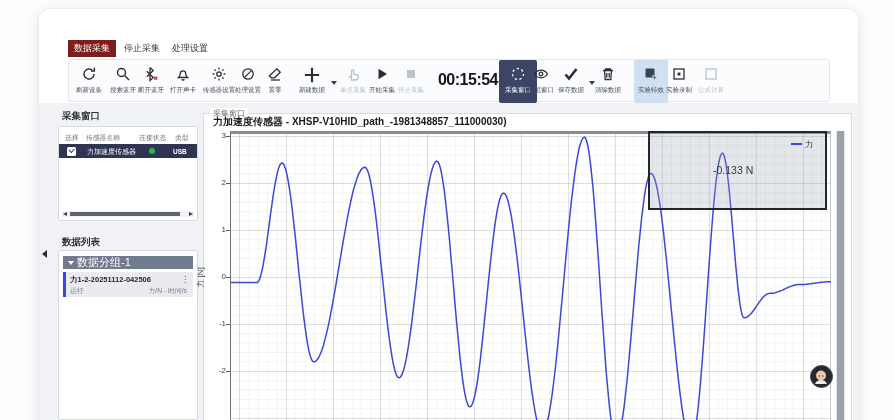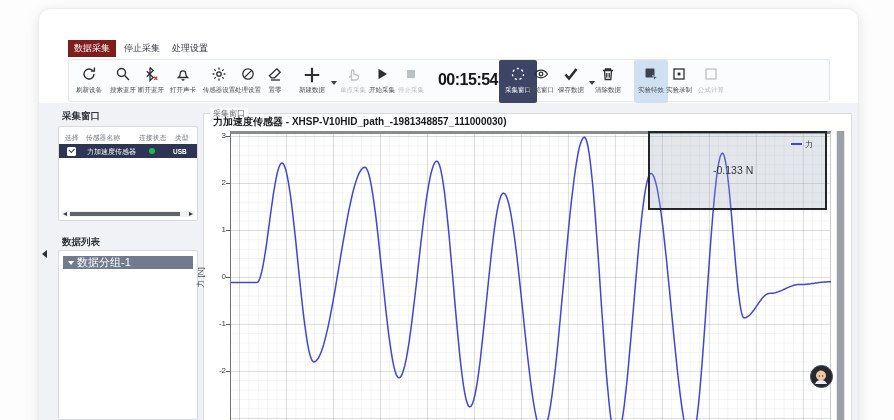--- a/index.html
+++ b/index.html
@@ -292,20 +292,27 @@
   </div>
 </div>
 
 <div class="side-title" style="top:236px">数据列表</div>
 
 <div class="card" style="top:250px;height:170px">
   <div class="group-bar">
     <span class="group-caret"></span>
     <span>数据分组-1</span>
   </div>
+  <div class="ditem">
+    <span class="ditem-bar"></span>
+    <span class="ditem-title">力1-2-20251112-042506</span>
+    <span class="ditem-menu">⋮</span>
+    <span class="ditem-status">运行</span>
+    <span class="ditem-axes">力/N - 时间/s</span>
+  </div>
 </div>
 
 <div class="groupbox"></div>
 <div class="gb-label">采集窗口</div>
 <div class="chart-title">力加速度传感器 - XHSP-V10HID_path_-1981348857_111000030)</div>
 
 <div class="ylabel">力 [N]</div>
 <span class="ytick-label" style="top:131px">3</span>
 <span class="ytick-label" style="top:178px">2</span>
 <span class="ytick-label" style="top:225px">1</span>

